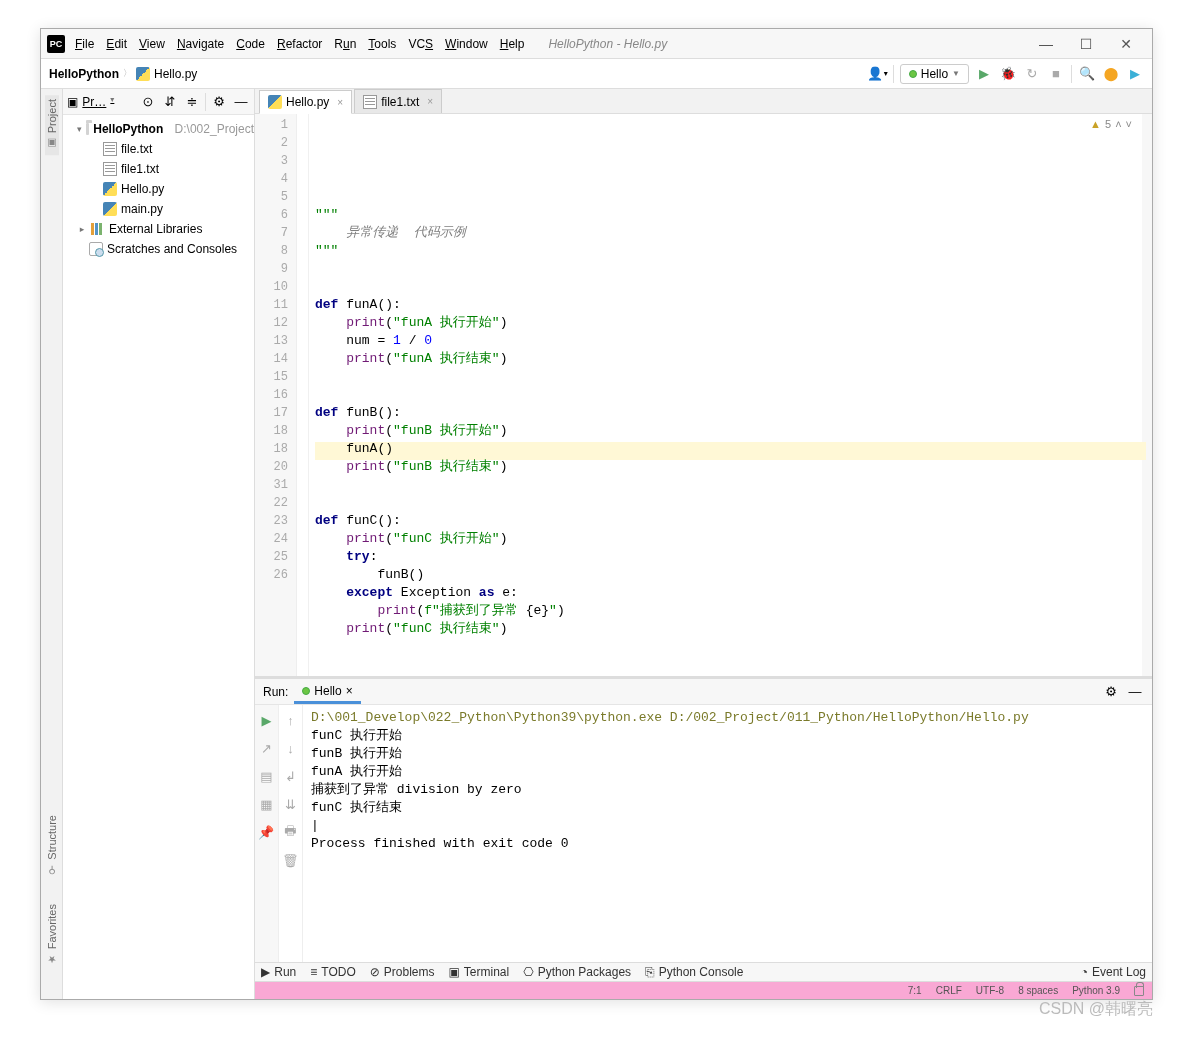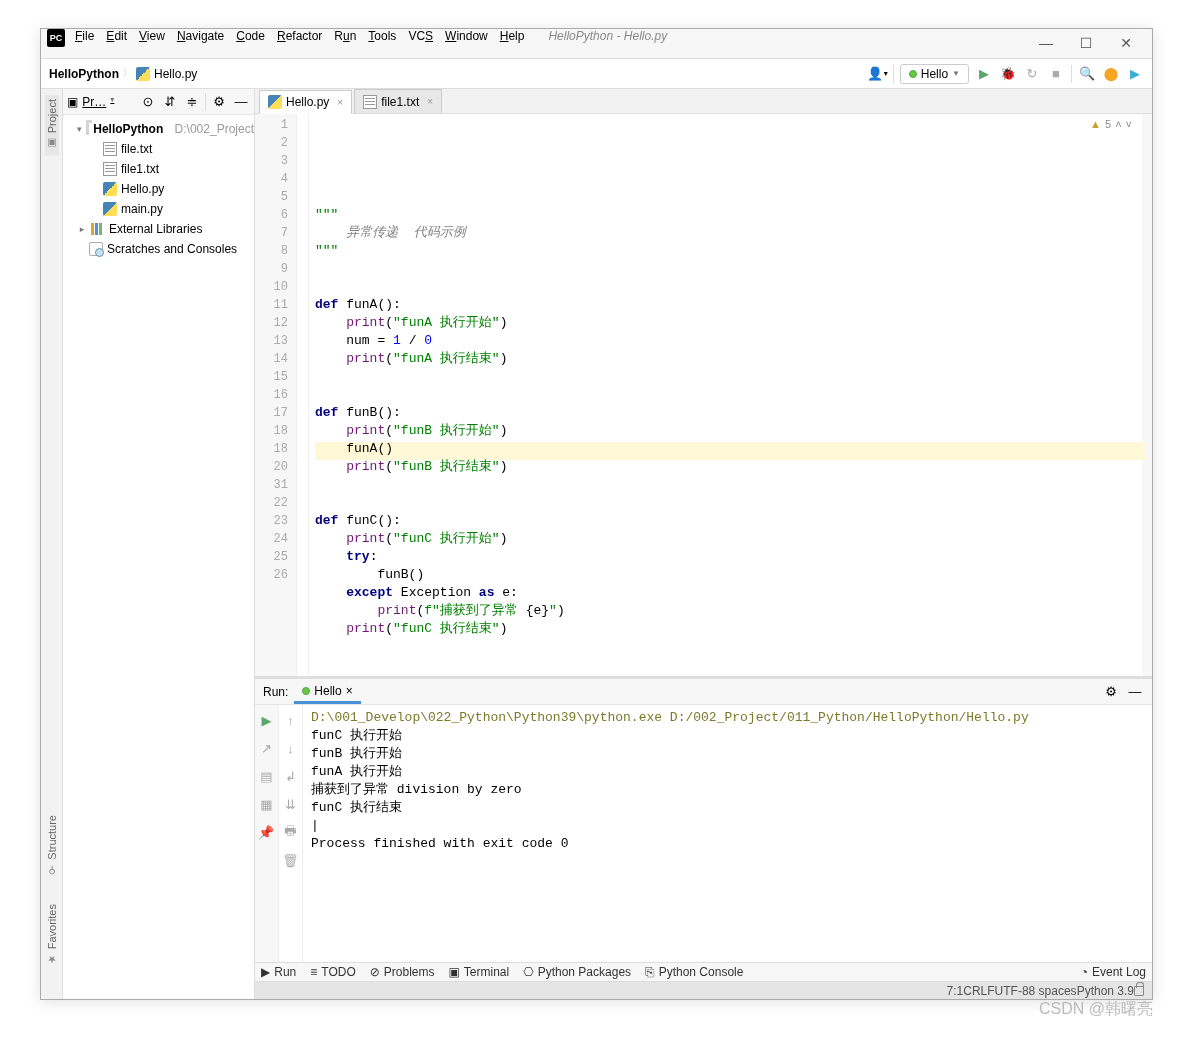--- a/index.html
+++ b/index.html
@@ -1,18 +1,18 @@
 <!DOCTYPE html>
 <html><head>
 <meta charset="utf-8">
 <style>
 * { box-sizing: border-box; margin: 0; padding: 0; }
 body { font-family: "Segoe UI", Arial, sans-serif; font-size: 12px; background: #fff; color: #000; width: 1193px; height: 1040px; position: relative; overflow: hidden; }
 .outer-frame { position: absolute; left: 40px; top: 28px; right: 40px; bottom: 40px; border: 1px solid #aaa; background: #fff; display: flex; flex-direction: column; box-shadow: 0 2px 14px rgba(0,0,0,.12); }
-.titlebar { height: 30px; display: flex; padding: 0 6px; background: #f7f7f7; border-bottom: 1px solid #ddd; }
+.titlebar { height: 30px; display: flex; align-items: center; padding: 0 6px; background: #f7f7f7; border-bottom: 1px solid #ddd; }
 .logo { width: 18px; height: 18px; background: #000; color: #fff; display: inline-flex; align-items: center; justify-content: center; font-size: 9px; font-weight: bold; margin-right: 10px; border-radius: 2px; }
 .menubar { display: flex; gap: 12px; }
 .menubar span { color: #000; }
 .menubar span u { text-decoration: underline; }
 .wintitle { margin-left: 24px; color: #888; font-style: italic; }
 .winbtns { margin-left: auto; display: flex; gap: 0; }
 .winbtn { width: 40px; height: 28px; display: flex; align-items: center; justify-content: center; font-size: 14px; color: #555; }
 .navbar { height: 30px; display: flex; align-items: center; padding: 0 8px; background: #fff; border-bottom: 1px solid #ddd; }
 .breadcrumb { display: flex; align-items: center; gap: 4px; font-size: 12px; }
 .breadcrumb b { font-weight: bold; }
@@ -86,21 +86,21 @@
 .run-left { width: 24px; background: #f7f7f7; border-right: 1px solid #eee; display: flex; flex-direction: column; align-items: center; padding-top: 6px; gap: 10px; }
 .run-left2 { width: 24px; background: #fff; border-right: 1px solid #eee; display: flex; flex-direction: column; align-items: center; padding-top: 6px; gap: 10px; }
 .console { flex: 1; font-family: "Consolas","Courier New",monospace; font-size: 13px; line-height: 18px; padding: 4px 8px; white-space: pre; color: #000; }
 .console .path { color: #7a7a2a; }
 .console .exit { color: #000; }
 
 .bottom-tabs { height: 24px; border-top: 1px solid #ddd; background: #f7f7f7; display: flex; align-items: center; padding: 0 6px; gap: 14px; font-size: 12px; }
 .bottom-tabs .bt { display: flex; align-items: center; gap: 4px; color: #333; }
 .bottom-tabs .spacer { flex: 1; }
 
-.statusbar { height: 22px; border-top: 1px solid #ddd; background: #e5e5e5; display: flex; align-items: center; justify-content: flex-end; padding: 0 8px; font-size: 12px; color: #555; }
+.statusbar { height: 22px; border-top: 1px solid #ddd; background: #f9a8d4; display: flex; align-items: center; justify-content: flex-end; padding: 0 8px; gap: 14px; font-size: 10px; color: #555; }
 .lock { width:10px; height:10px; border:1px solid #888; border-radius:1px; position:relative; }
 .lock::before { content:""; position:absolute; top:-5px; left:1px; width:6px; height:5px; border:1px solid #888; border-bottom:none; border-radius:3px 3px 0 0; }
 
 .right-rail { position: absolute; right: 0; top: 0; bottom: 0; width: 10px; background: #f7f7f7; pointer-events: none; }
 .watermark { position:absolute; right:40px; bottom:20px; color:#bbb; font-size:16px; }
 </style>
 </head>
 <body>
 
 <div class="outer-frame">

